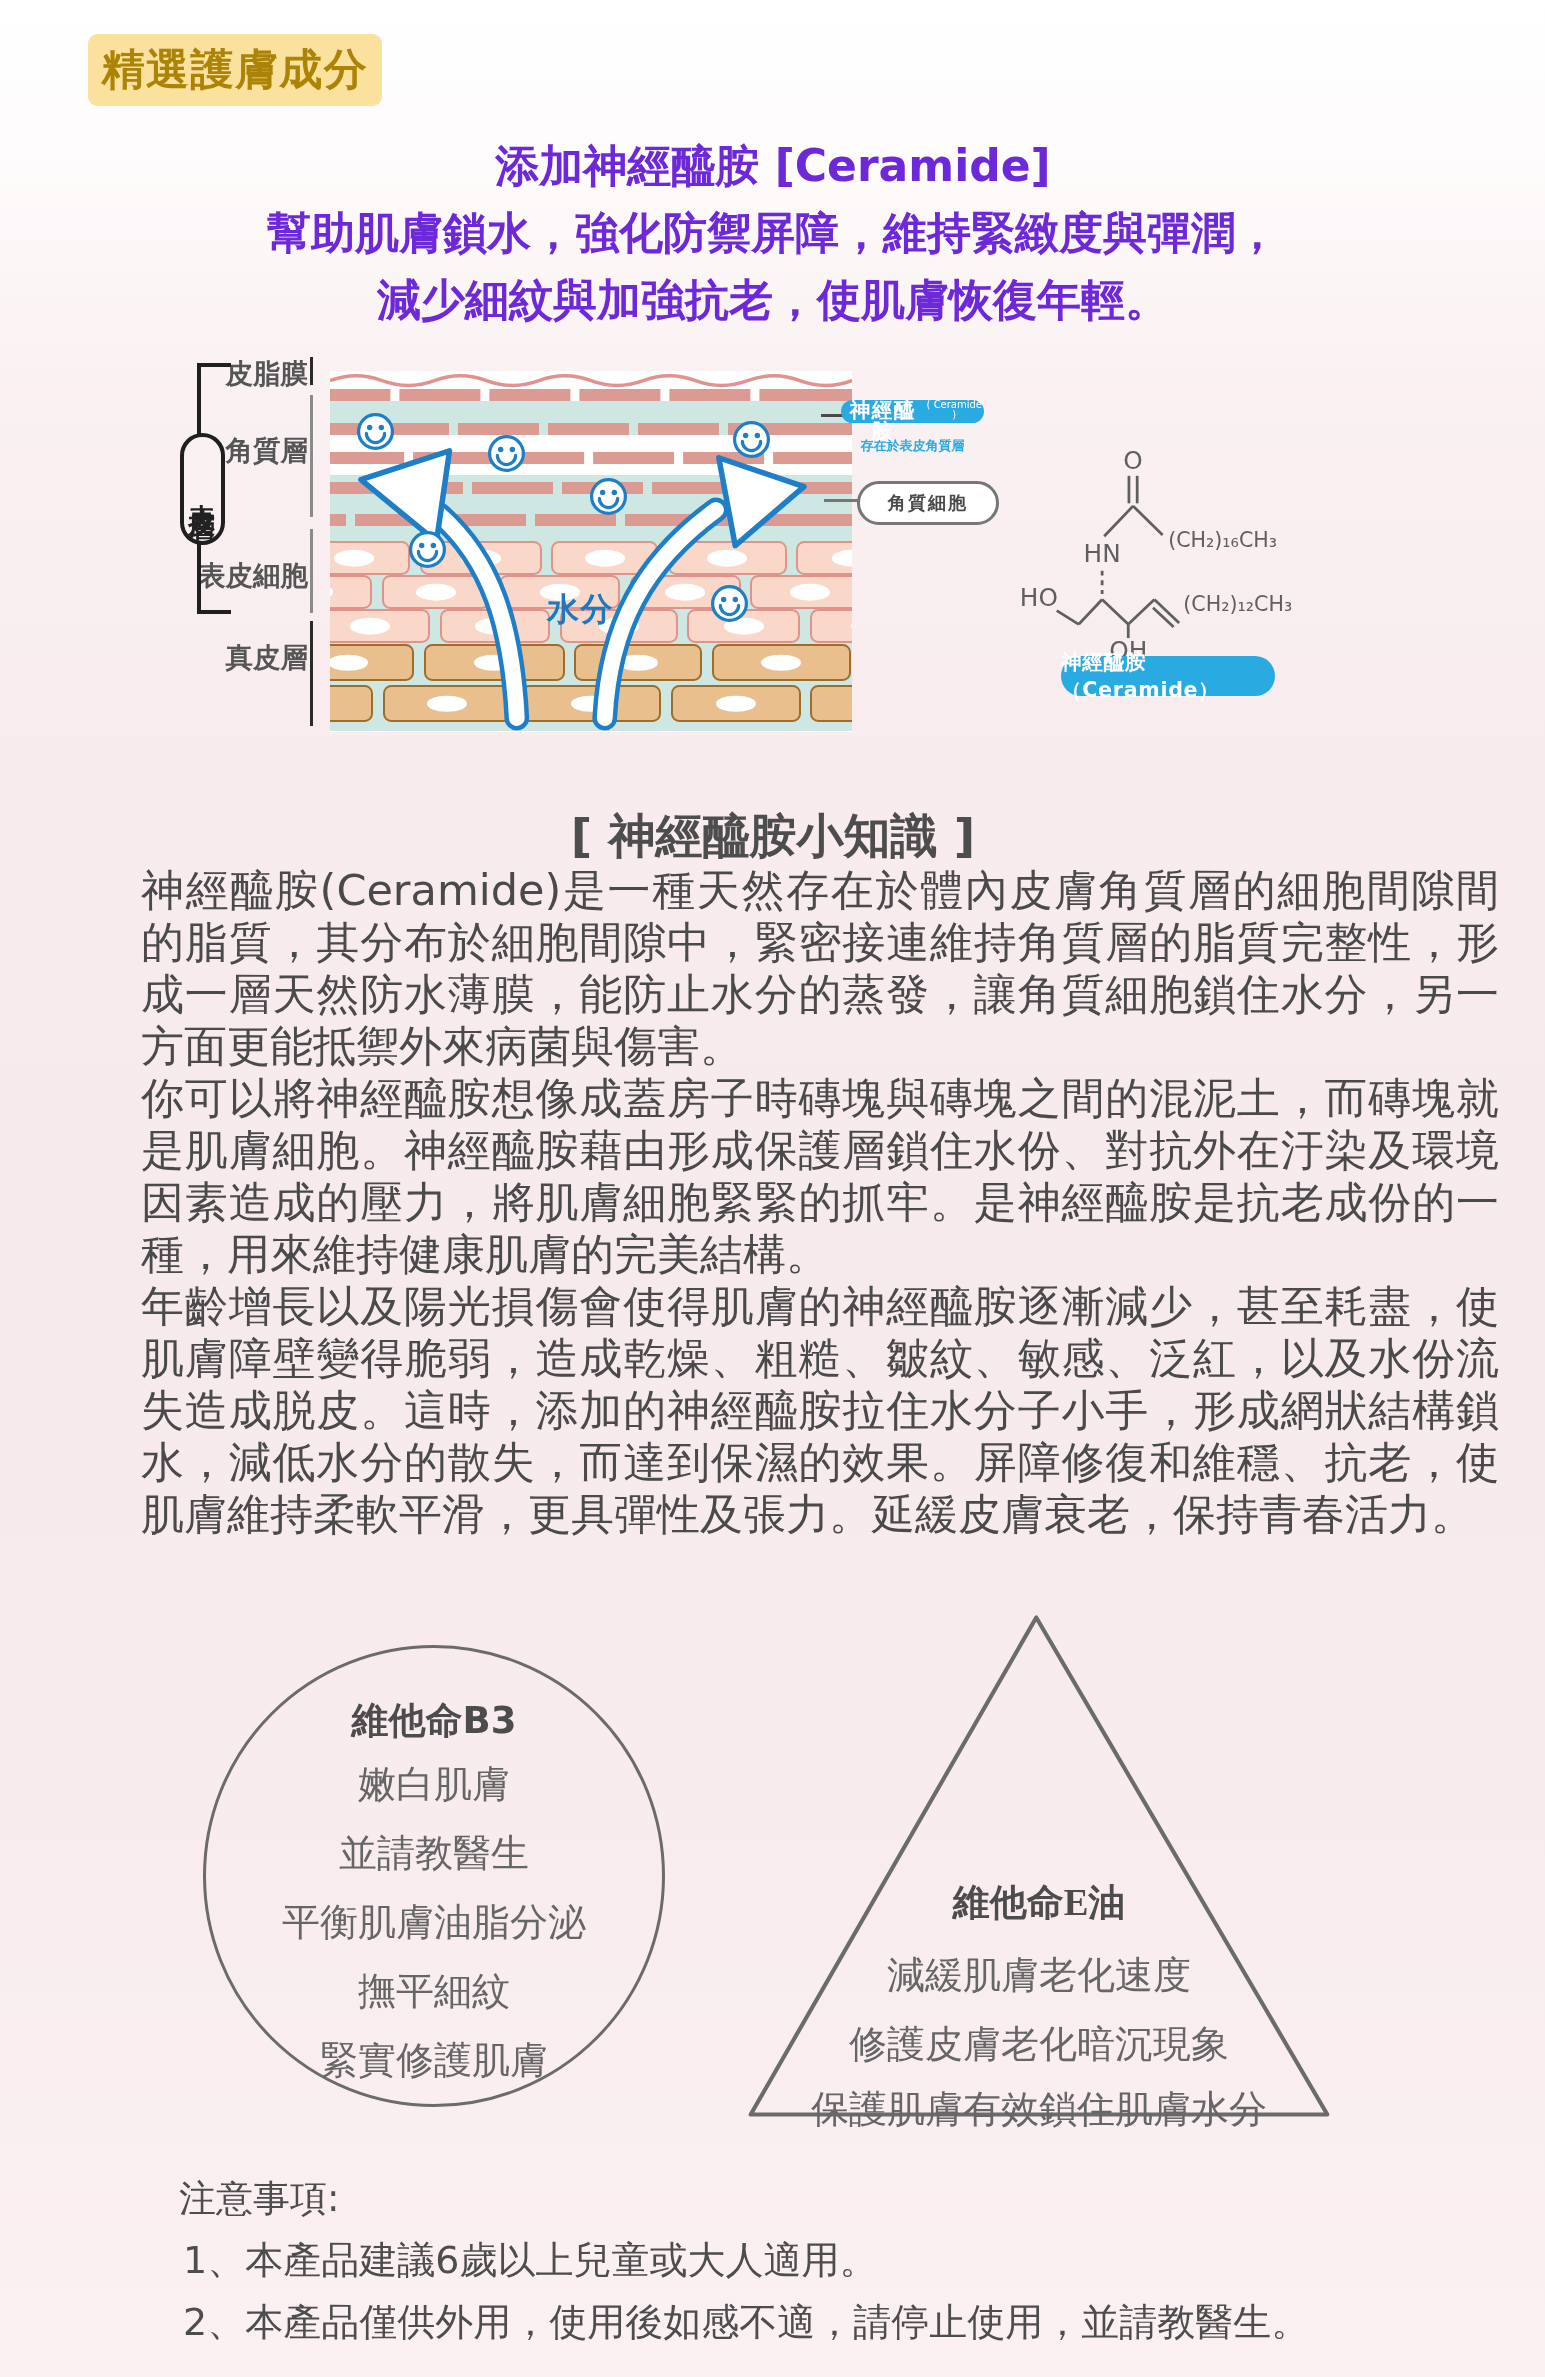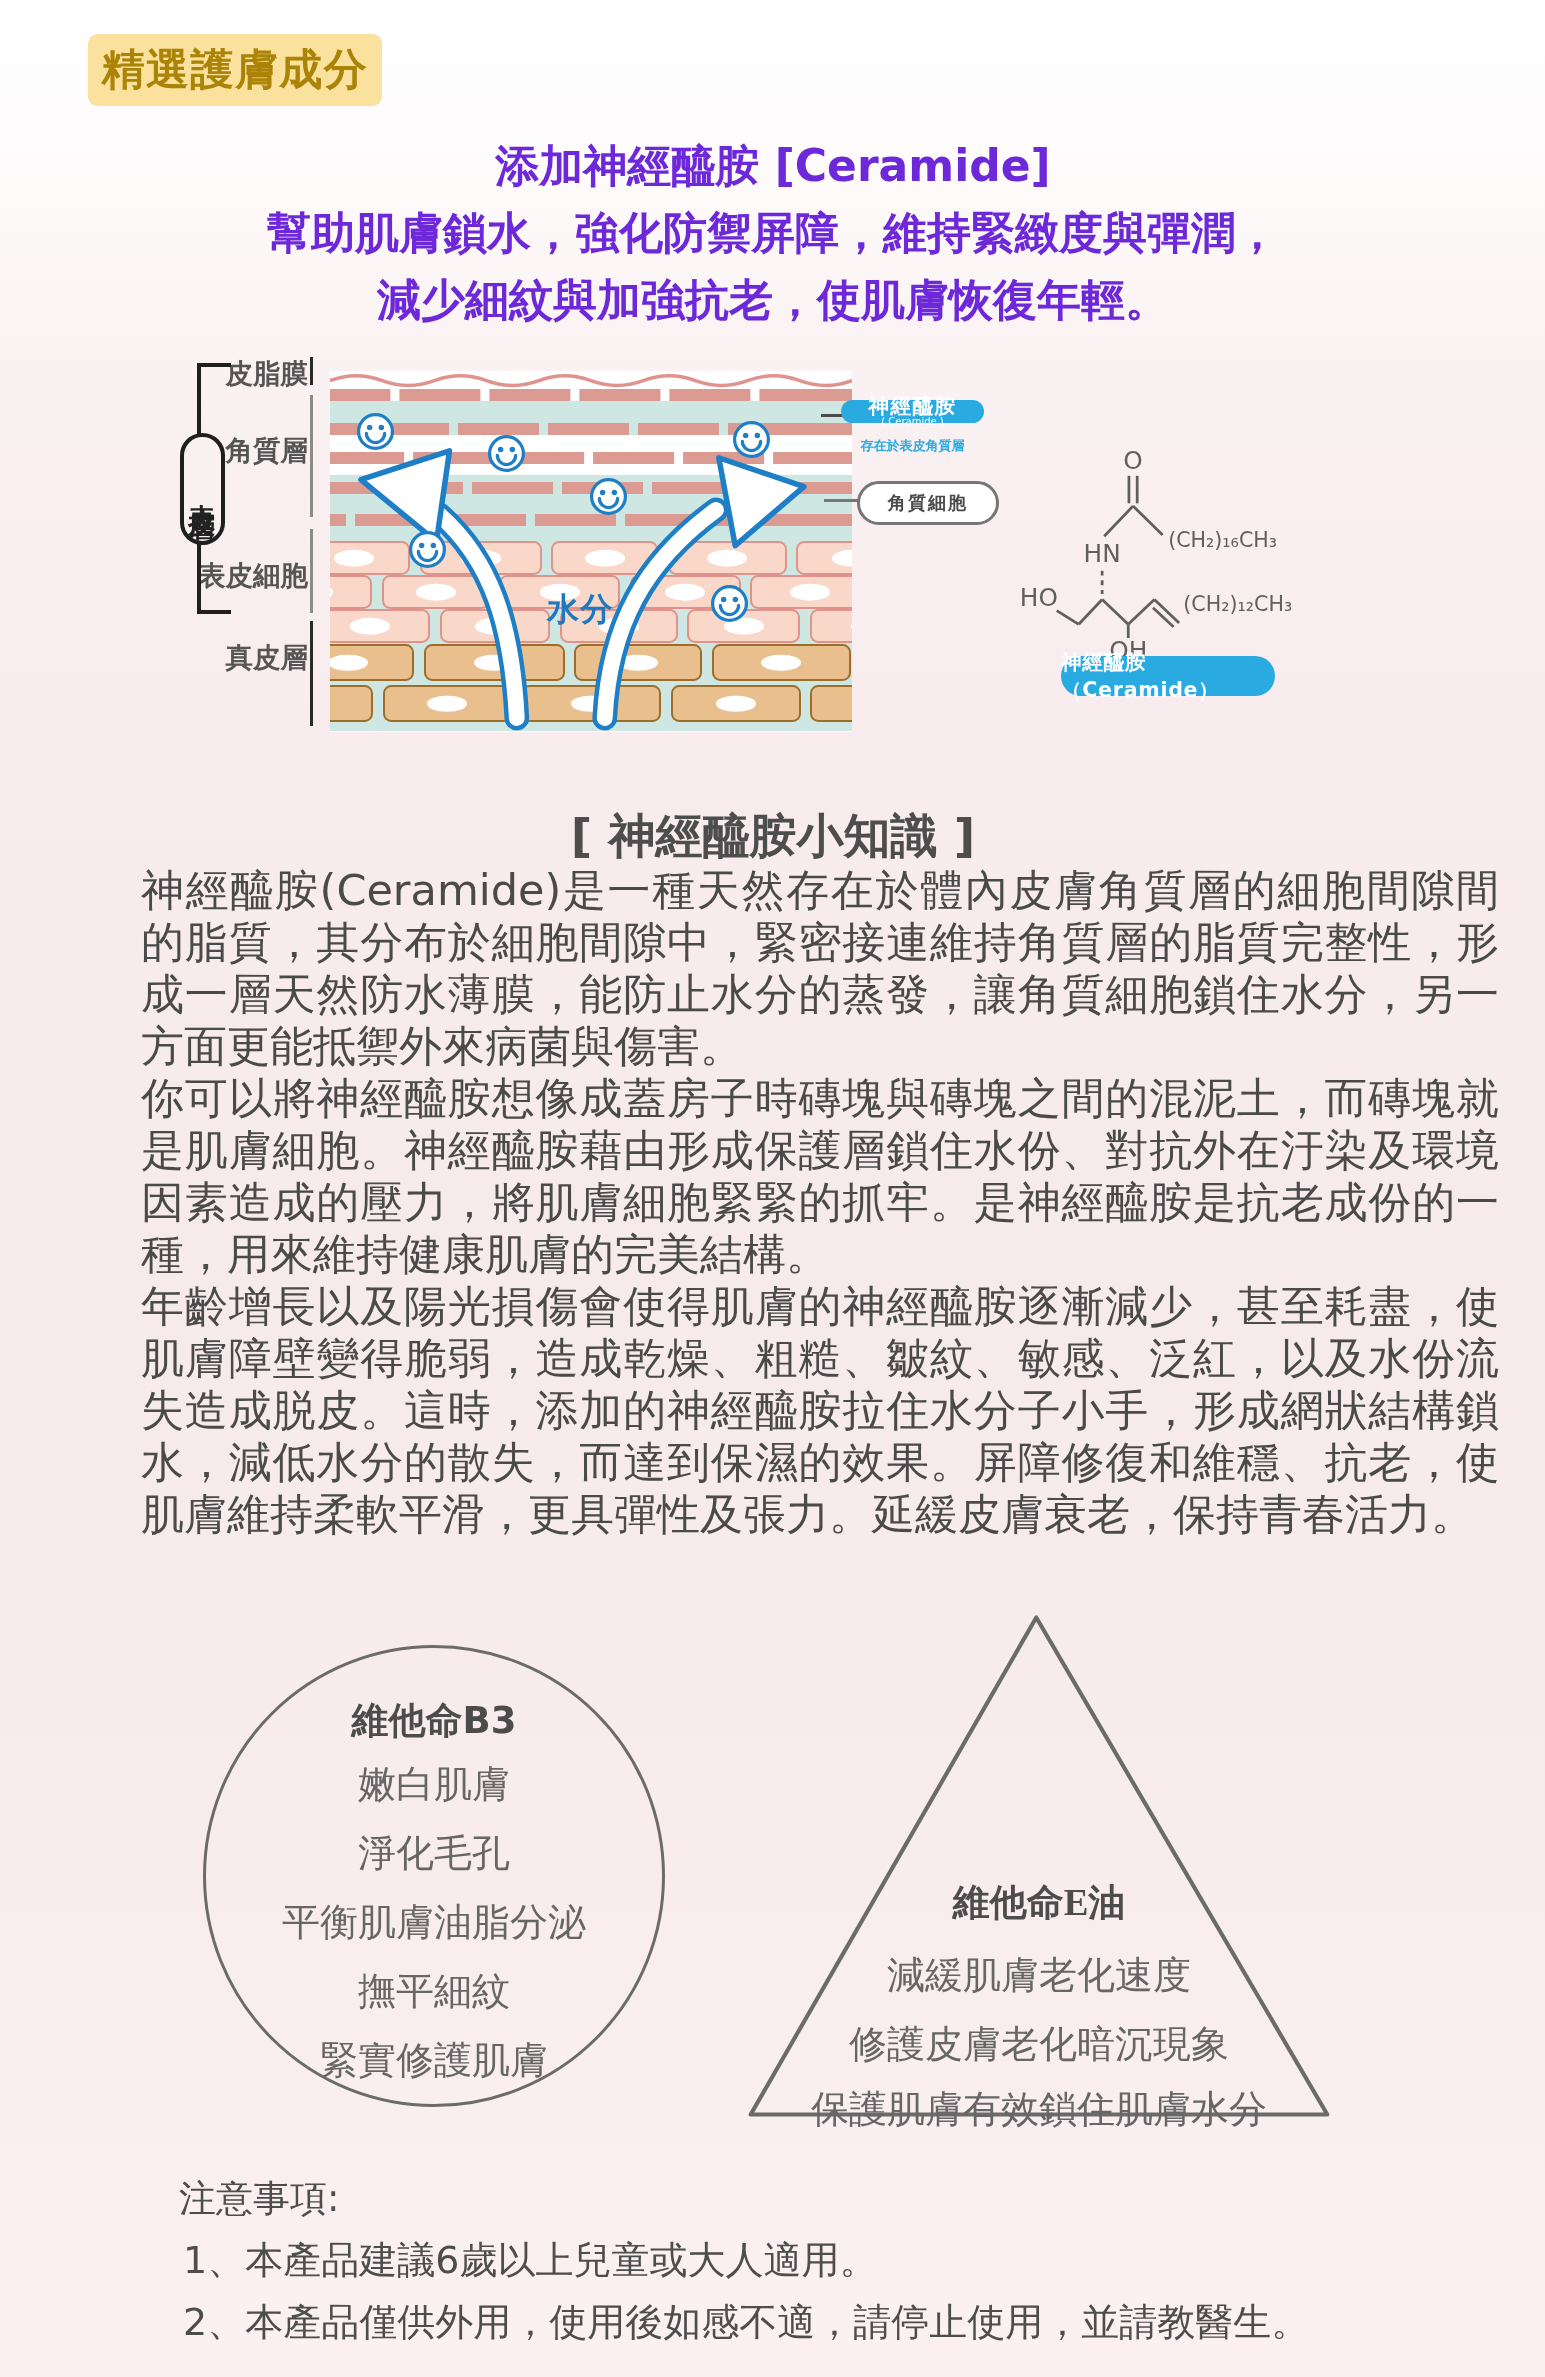--- a/index.html
+++ b/index.html
@@ -45,21 +45,21 @@
   .bk.tan{height:33px;background:#eabf8e;border:2.7px solid #9d6e2a;}
   .wavy{position:absolute;left:0;top:0;z-index:2;}
   .arrows{position:absolute;left:0;top:0;z-index:5;}
   .smiley{position:absolute;width:39px;height:39px;z-index:6;}
   .moisture{position:absolute;left:217px;top:217px;z-index:7;
     font-size:32px;font-weight:bold;color:#1a79c0;letter-spacing:1.4px;}
   .connector{position:absolute;height:3.4px;z-index:3;}
   .pill-blue{
     position:absolute;left:841px;top:400px;width:143px;height:23px;
     background:#29abe2;border-radius:18px;color:#fff;text-align:center;z-index:4;
-    display:flex;flex-direction:column;justify-content:center;
+    display:flex;justify-content:center;
   }
   .pill-blue .t{font-size:20.6px;font-weight:bold;line-height:20.6px;letter-spacing:1.4px;}
   .pill-blue .s{font-size:10px;line-height:9.6px;}
   .pill-caption{position:absolute;left:841px;top:437px;width:143px;text-align:center;
     font-size:13px;font-weight:bold;color:#29abe2;}
   .pill-outline{
     position:absolute;left:857px;top:481px;width:136px;height:38px;
     background:#fff;border:3.4px solid #767676;border-radius:23px;
     display:flex;align-items:center;justify-content:center;
     font-size:18px;font-weight:bold;color:#4a4a4a;letter-spacing:2.1px;z-index:4;
@@ -258,21 +258,21 @@
 <div class="k-heading">[ 神經醯胺小知識 ]</div>
 <div class="k-body">
   <p>神經醯胺(Ceramide)是一種天然存在於體內皮膚角質層的細胞間隙間的脂質，其分布於細胞間隙中，緊密接連維持角質層的脂質完整性，形成一層天然防水薄膜，能防止水分的蒸發，讓角質細胞鎖住水分，另一方面更能抵禦外來病菌與傷害。</p>
   <p>你可以將神經醯胺想像成蓋房子時磚塊與磚塊之間的混泥土，而磚塊就是肌膚細胞。神經醯胺藉由形成保護層鎖住水份、對抗外在汙染及環境因素造成的壓力，將肌膚細胞緊緊的抓牢。是神經醯胺是抗老成份的一種，用來維持健康肌膚的完美結構。</p>
   <p>年齡增長以及陽光損傷會使得肌膚的神經醯胺逐漸減少，甚至耗盡，使肌膚障壁變得脆弱，造成乾燥、粗糙、皺紋、敏感、泛紅，以及水份流失造成脱皮。這時，添加的神經醯胺拉住水分子小手，形成網狀結構鎖水，減低水分的散失，而達到保濕的效果。屏障修復和維穩、抗老，使肌膚維持柔軟平滑，更具彈性及張力。延緩皮膚衰老，保持青春活力。</p>
 </div>
 
 <div class="v-circle">
   <div class="title">維他命B3</div>
   <div class="item">嫩白肌膚</div>
-  <div class="item">淨化毛孔</div>
+  <div class="item">並請教醫生</div>
   <div class="item">平衡肌膚油脂分泌</div>
   <div class="item">撫平細紋</div>
   <div class="item">緊實修護肌膚</div>
 </div>
 
 <div class="v-tri">
   <svg width="588" height="508" viewBox="0 0 856 740" style="position:absolute;left:0;top:0;">
     <polygon points="424,8 8,732 848,732" fill="none" stroke="#6b6b6b" stroke-width="6" stroke-linejoin="round"></polygon>
   </svg>
   <div class="title">維他命E油</div>

